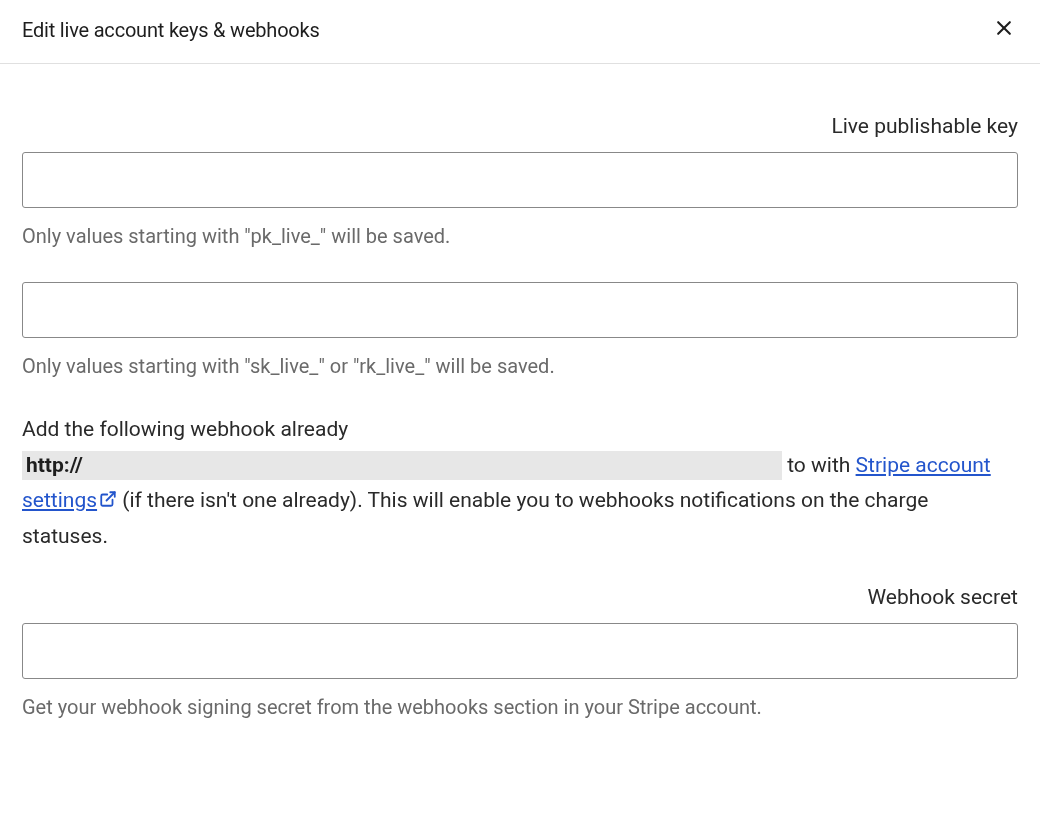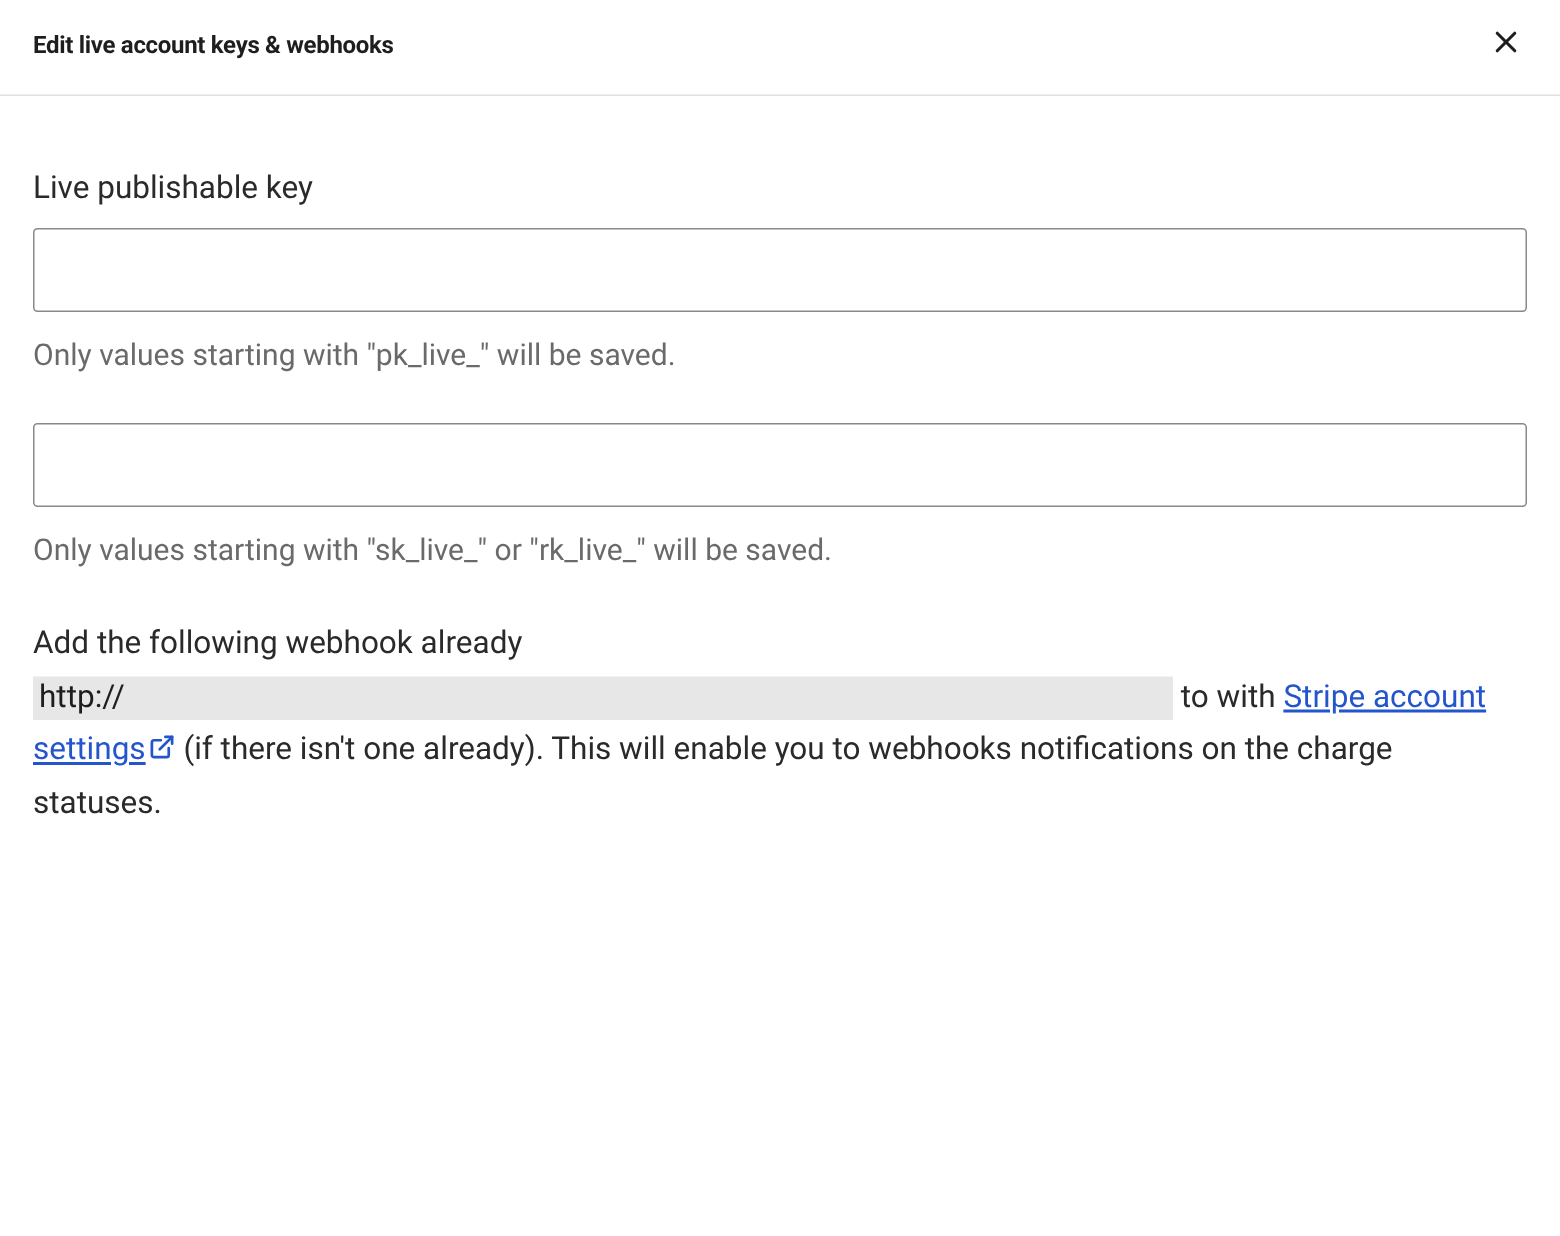--- a/index.html
+++ b/index.html
@@ -17,22 +17,22 @@
     height: 100%;
   }
   .header {
     display: flex;
     justify-content: space-between;
     align-items: center;
     padding: 14px 22px 18px 22px;
     border-bottom: 1px solid #e0e0e0;
   }
   .title {
-    font-size: 16px;
-    font-weight: 700;
+    font-size: 20px;
+    font-weight: 400;
     color: #1e1e1e;
     letter-spacing: -0.2px;
   }
   .close-btn {
     background: none;
     border: none;
     cursor: pointer;
     padding: 4px;
     color: #1e1e1e;
     display: flex;
@@ -41,20 +41,21 @@
   }
   .close-btn svg { width: 20px; height: 20px; }
   .body {
     padding: 50px 22px 0 22px;
   }
   .field-group { margin-bottom: 34px; }
   .field-label {
     font-size: 21px;
     color: #2a2a2a;
     margin-bottom: 14px;
+    text-align: right;
   }
   .text-input {
     width: 100%;
     height: 56px;
     border: 1px solid #888888;
     border-radius: 3px;
     font-size: 20px;
     padding: 0 14px;
     background: #ffffff;
   }
@@ -73,21 +74,21 @@
     display: inline-block;
     background: #e7e7e7;
     color: #1e1e1e;
     font-size: 21px;
     font-weight: 700;
     padding: 0 4px;
     vertical-align: baseline;
     width: 760px;
     line-height: 1.4;
   }
-  .url-prefix { font-weight: 400; }
+  .url-prefix { font-weight: 700; }
   .redacted {
     display: inline-block;
     width: 690px;
     height: 20px;
     vertical-align: middle;
   }
   .link {
     color: #2355cc;
     text-decoration: underline;
     cursor: pointer;
@@ -132,15 +133,20 @@
 
     <p class="webhook-para">
       <span>Add the following webhook already</span><br>
       <span class="url-box"><span class="url-prefix">http://</span><span class="redacted"></span></span><span> to with </span><a class="link" href="#"><span>Stripe account settings</span><span class="ext-icon"><svg viewBox="0 0 24 24" fill="none" stroke="#2355cc" stroke-width="2.4" stroke-linecap="round" stroke-linejoin="round">
               <path d="M18 13v6a2 2 0 0 1-2 2H5a2 2 0 0 1-2-2V8a2 2 0 0 1 2-2h6"></path>
               <polyline points="15 3 21 3 21 9"></polyline>
               <line x1="10" y1="14" x2="21" y2="3"></line>
             </svg></span></a><span> (if there isn't one already). This will enable you to webhooks notifications on the charge statuses.</span>
     </p>
 
+    <div class="field-group">
+      <div class="field-label">Webhook secret</div>
+      <input type="text" class="text-input" value="" style="">
+      <div class="helper-text">Get your webhook signing secret from the webhooks section in your Stripe account.</div>
+    </div>
 
   </div>
 </div>
 
 </body></html>

